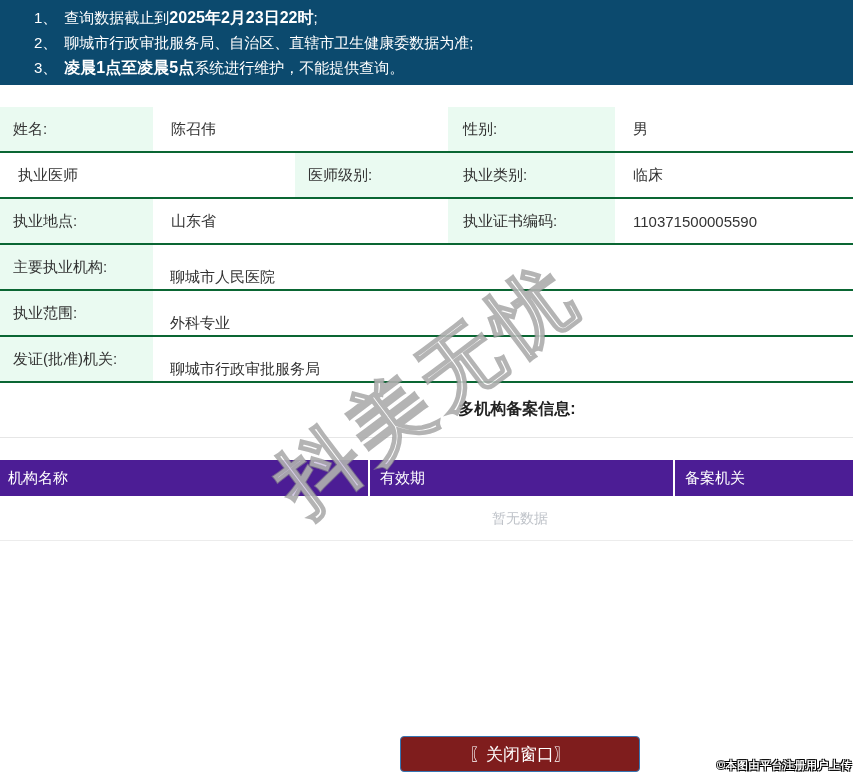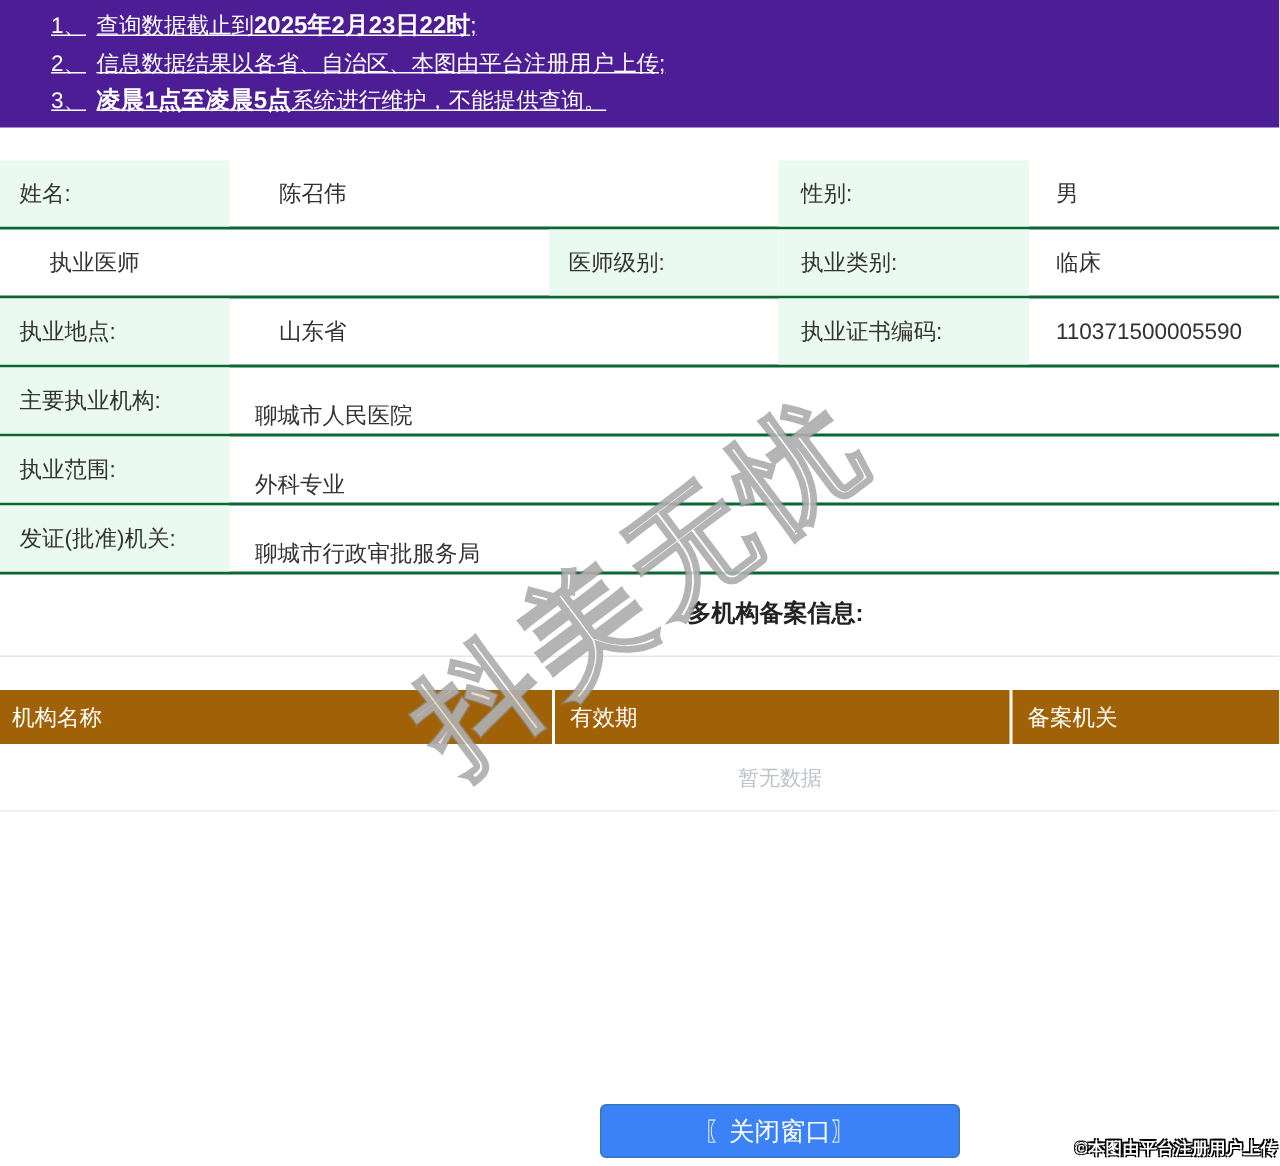--- a/index.html
+++ b/index.html
@@ -11,24 +11,23 @@
     height: 777px;
     background: #ffffff;
     overflow: hidden;
   }
 
   
   .banner {
     position: absolute;
     top: 0; left: 0; right: 0;
     height: 85px;
-    background: #4c1d95;
+    background: #0c4a6e;
     color: #ffffff;
     padding: 5px 0 0 34px;
-    text-decoration: underline;
   }
   .banner-line {
     font-size: 15px;
     line-height: 25px;
     white-space: nowrap;
   }
   .banner-line .num { margin-right: 7px; }
   .banner-line .bold { font-weight: 700; font-size: 16px; }
 
   
@@ -43,21 +42,21 @@
     border-bottom: 2px solid #0a6633;
     font-size: 15px;
     color: #333333;
   }
   .cell {
     display: flex;
     align-items: center;
     text-align: right;
   }
   .lbl1 { width: 153px; background: #eafaf1; padding-left: 13px; }
-  .val1 { width: 366px; padding-left: 33px; }
+  .val1 { width: 295px; padding-left: 18px; }
   .lbl2 { width: 167px; background: #eafaf1; padding-left: 15px; }
   .val2 { flex: 1; padding-left: 18px; }
   .val-span { flex: 1; padding-left: 17px; margin-top: 20px; }
 
   
   .section-title {
     position: absolute;
     top: 399px; left: 0;
     width: 1034px;
     text-align: center;
@@ -68,21 +67,21 @@
   .section-divider {
     position: absolute;
     top: 437px; left: 0; right: 0;
     border-top: 1px solid #e6e6e6;
   }
   .filing-header {
     position: absolute;
     top: 460px; left: 0; right: 0;
     height: 36px;
     display: flex;
-    background: #a16207;
+    background: #4c1d95;
     color: #ffffff;
     font-size: 15px;
   }
   .filing-header .fh-cell {
     display: flex;
     align-items: center;
     padding-left: 8px;
   }
   .fh-1 { width: 368px; }
   .fh-2 { width: 305px; border-left: 2px solid #ffffff; padding-left: 10px !important; }
@@ -102,21 +101,21 @@
     top: 540px; left: 0; right: 0;
     border-top: 1px solid #ececec;
   }
 
   
   .close-btn {
     position: absolute;
     top: 736px; left: 400px;
     width: 240px;
     height: 36px;
-    background: #3b82f6;
+    background: #7f1d1d;
     border: 1px solid #3676b4;
     border-radius: 4px;
     color: #ffffff;
     font-size: 17px;
     font-family: "Liberation Sans", "DejaVu Sans", sans-serif;
     text-align: center;
     cursor: pointer;
   }
   .copyright {
     position: absolute;
@@ -152,21 +151,21 @@
 </head>
 <body>
 
 <div class="page">
 
   <div class="banner">
     <div class="banner-line">
       <span class="num">1、</span><span>查询数据截止到</span><span class="bold">2025年2月23日22时</span><span>;</span>
     </div>
     <div class="banner-line">
-      <span class="num">2、</span><span>信息数据结果以各省、自治区、本图由平台注册用户上传;</span>
+      <span class="num">2、</span><span>聊城市行政审批服务局、自治区、直辖市卫生健康委数据为准;</span>
     </div>
     <div class="banner-line">
       <span class="num">3、</span><span class="bold">凌晨1点至凌晨5点</span><span>系统进行维护，不能提供查询。</span>
     </div>
   </div>
 
   <div class="info-table">
     <div class="info-row">
       <div class="cell lbl1">姓名:</div>
       <div class="cell val1">陈召伟</div>

